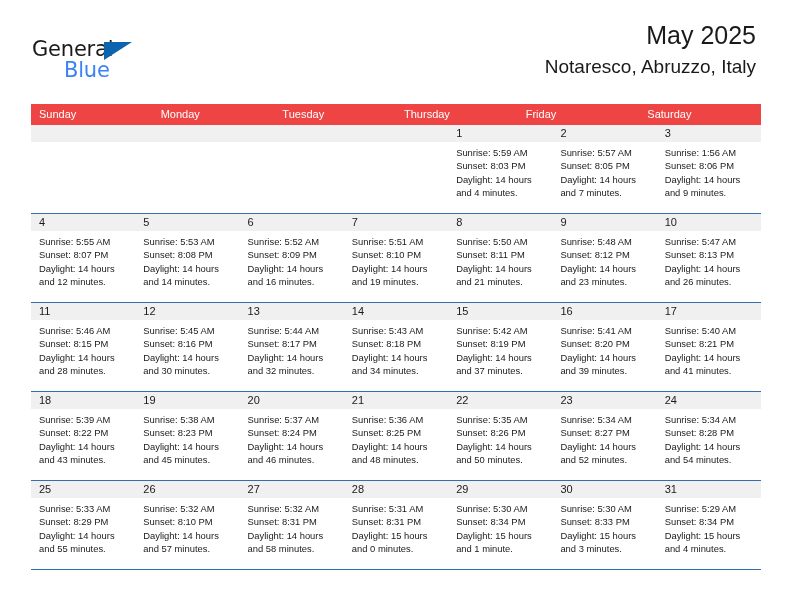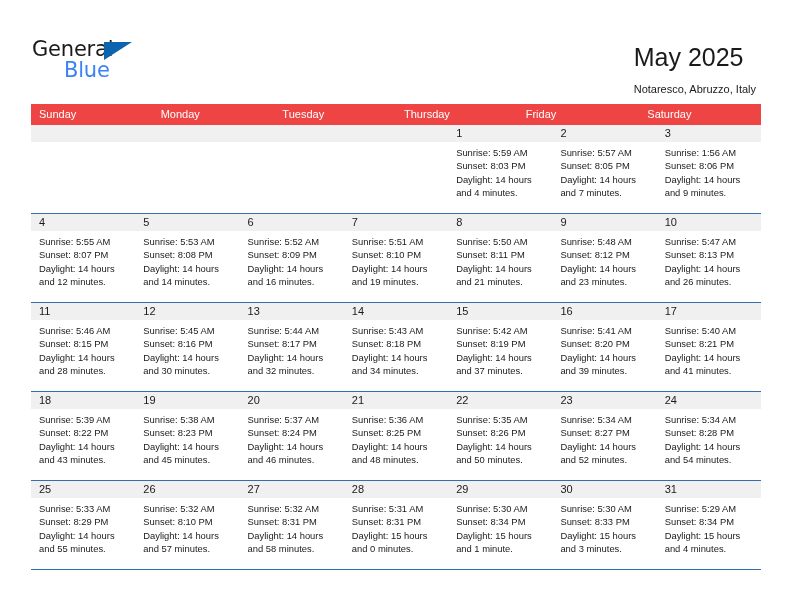--- a/index.html
+++ b/index.html
@@ -64,32 +64,32 @@
     font-size: 21px;
     letter-spacing: -0.2px;
     color: #3b82f6;
     font-family: "DejaVu Sans", sans-serif;
     line-height: 22px;
   }
 
   .title-block {
     position: absolute;
     right: 36px;
-    top: 42px;
-    text-align: left;
+    top: 20px;
+    text-align: right;
   }
   .cal-title {
     font-size: 25px;
     color: #1a1a1a;
     line-height: 30px;
     white-space: nowrap;
   }
   .cal-subtitle {
     margin-top: 9px;
-    font-size: 11px;
+    font-size: 19px;
     color: #1a1a1a;
     line-height: 16px;
     white-space: nowrap;
   }
 
   
   .calendar {
     position: absolute;
     left: 31px;
     top: 104px;

